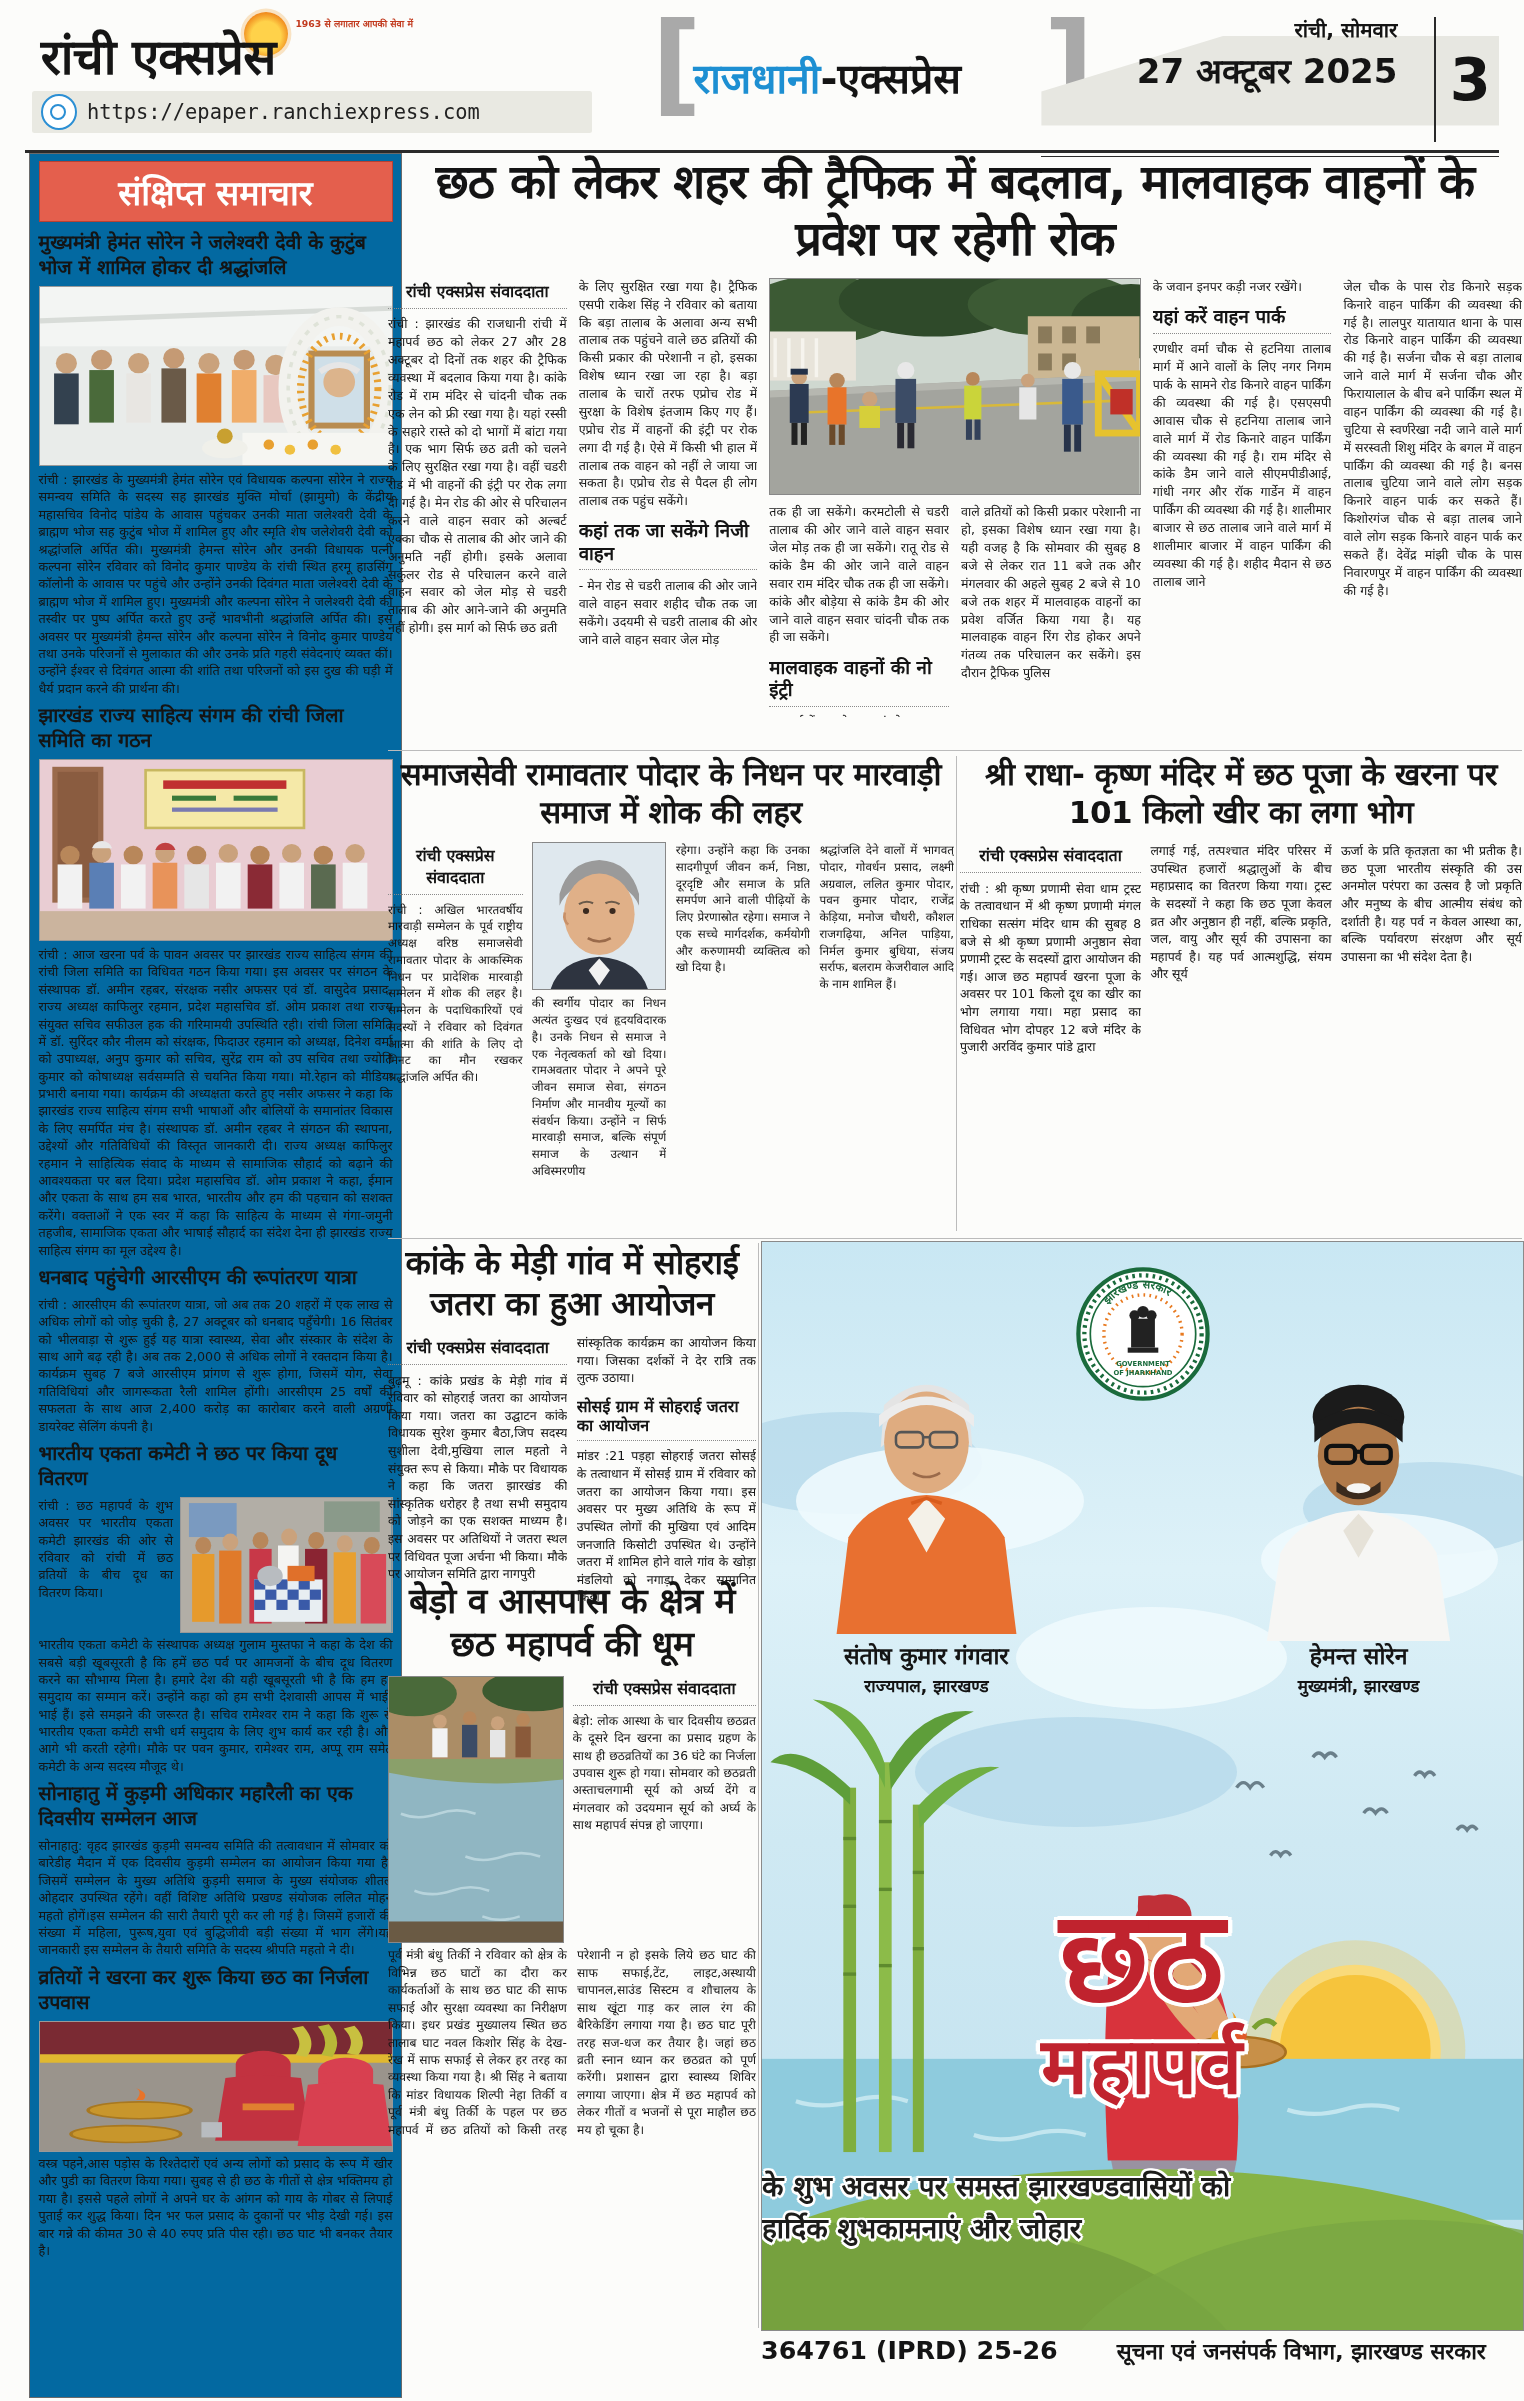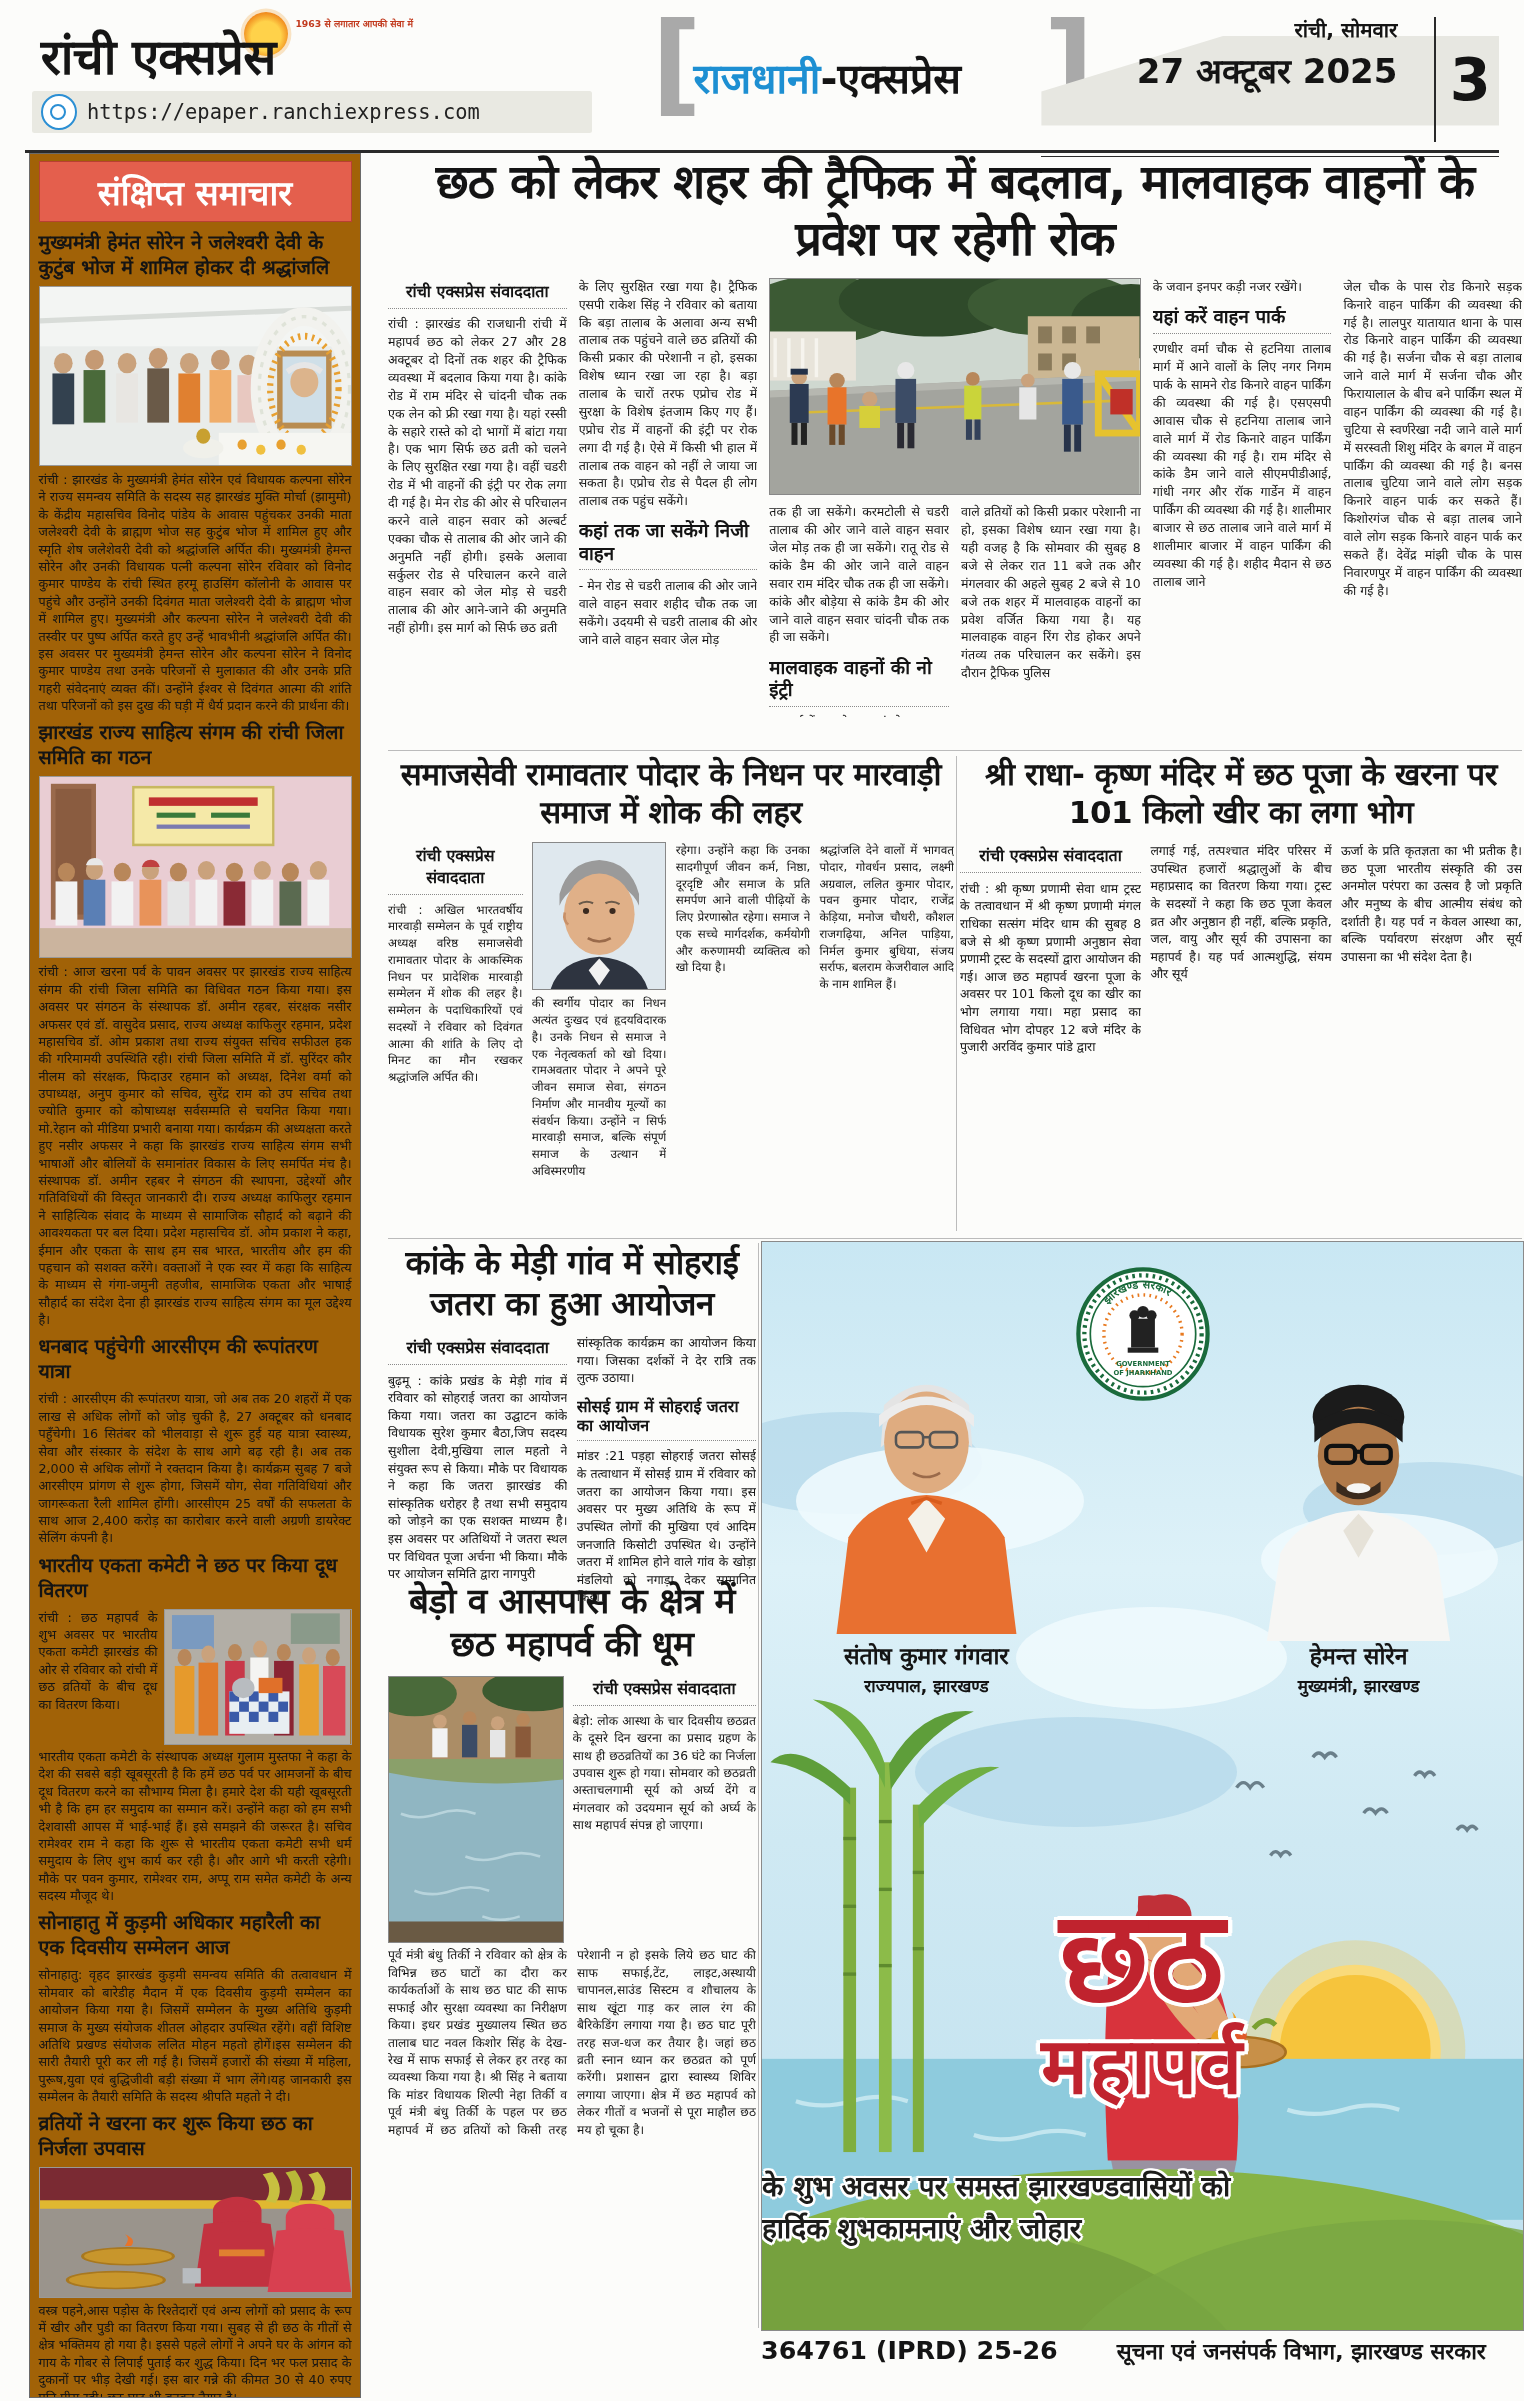--- a/index.html
+++ b/index.html
@@ -25,21 +25,21 @@
   .date-city{font-size:20.4px;font-weight:700;}
   .date-date{font-size:34px;font-weight:800;margin-top:3.4px;}
   .pagenum{position:absolute;right:8.5px;top:6.8px;bottom:6.8px;border-left:2.5px solid #2a2a2a;padding-left:13.6px;
            font-size:59px;font-weight:800;display:flex;align-items:center;}
   .head-rule{position:absolute;left:0;right:0;bottom:-3.4px;height:2.5px;background:#2a2a2a;}
   .head-rule2{position:absolute;right:0;width:458px;bottom:-7.6px;height:0.8px;background:#2a2a2a;}
   
   .byline{font-weight:800;text-align:center;font-size:16px;padding:1.7px 0 6px;border-bottom:0.8px dotted #8a8a8a;margin-bottom:6.8px;}
   .jtext{text-align:justify;}
   
-  #sidebar{position:absolute;left:29px;top:153px;width:332px;height:2245px;border:1.7px solid #6a6a6a;background:#a16207;
+  #sidebar{position:absolute;left:29px;top:153px;width:373px;height:2245px;border:1.7px solid #6a6a6a;background:#0369a1;
            padding:6.8px 8.5px;box-sizing:border-box;overflow:hidden;}
   .s-title{background:#e45f4d;border:1.7px solid #b84032;color:#fff;font-size:34px;font-weight:800;text-align:center;padding:6.8px 3.4px;margin-bottom:8.5px;}
   .s-h{font-size:19.5px;font-weight:800;line-height:1.28;margin:6.8px 0 5.1px;}
   .s-body{font-size:12.7px;line-height:1.37;}
   .s-photo{border:0.8px solid #999;margin:1.7px 0 5.1px;overflow:hidden;}
   .s-row{display:flex;gap:6.8px;margin:1.7px 0 3.4px;}
   
   #main{position:absolute;left:388px;top:153px;width:1134px;height:597px;overflow:hidden;}
   .m-headline{font-size:47px;font-weight:800;text-align:center;line-height:1.22;margin:0 25.4px 10.2px;letter-spacing:-0.8px;}
   .m-cols{display:flex;gap:12px;height:439px;}

